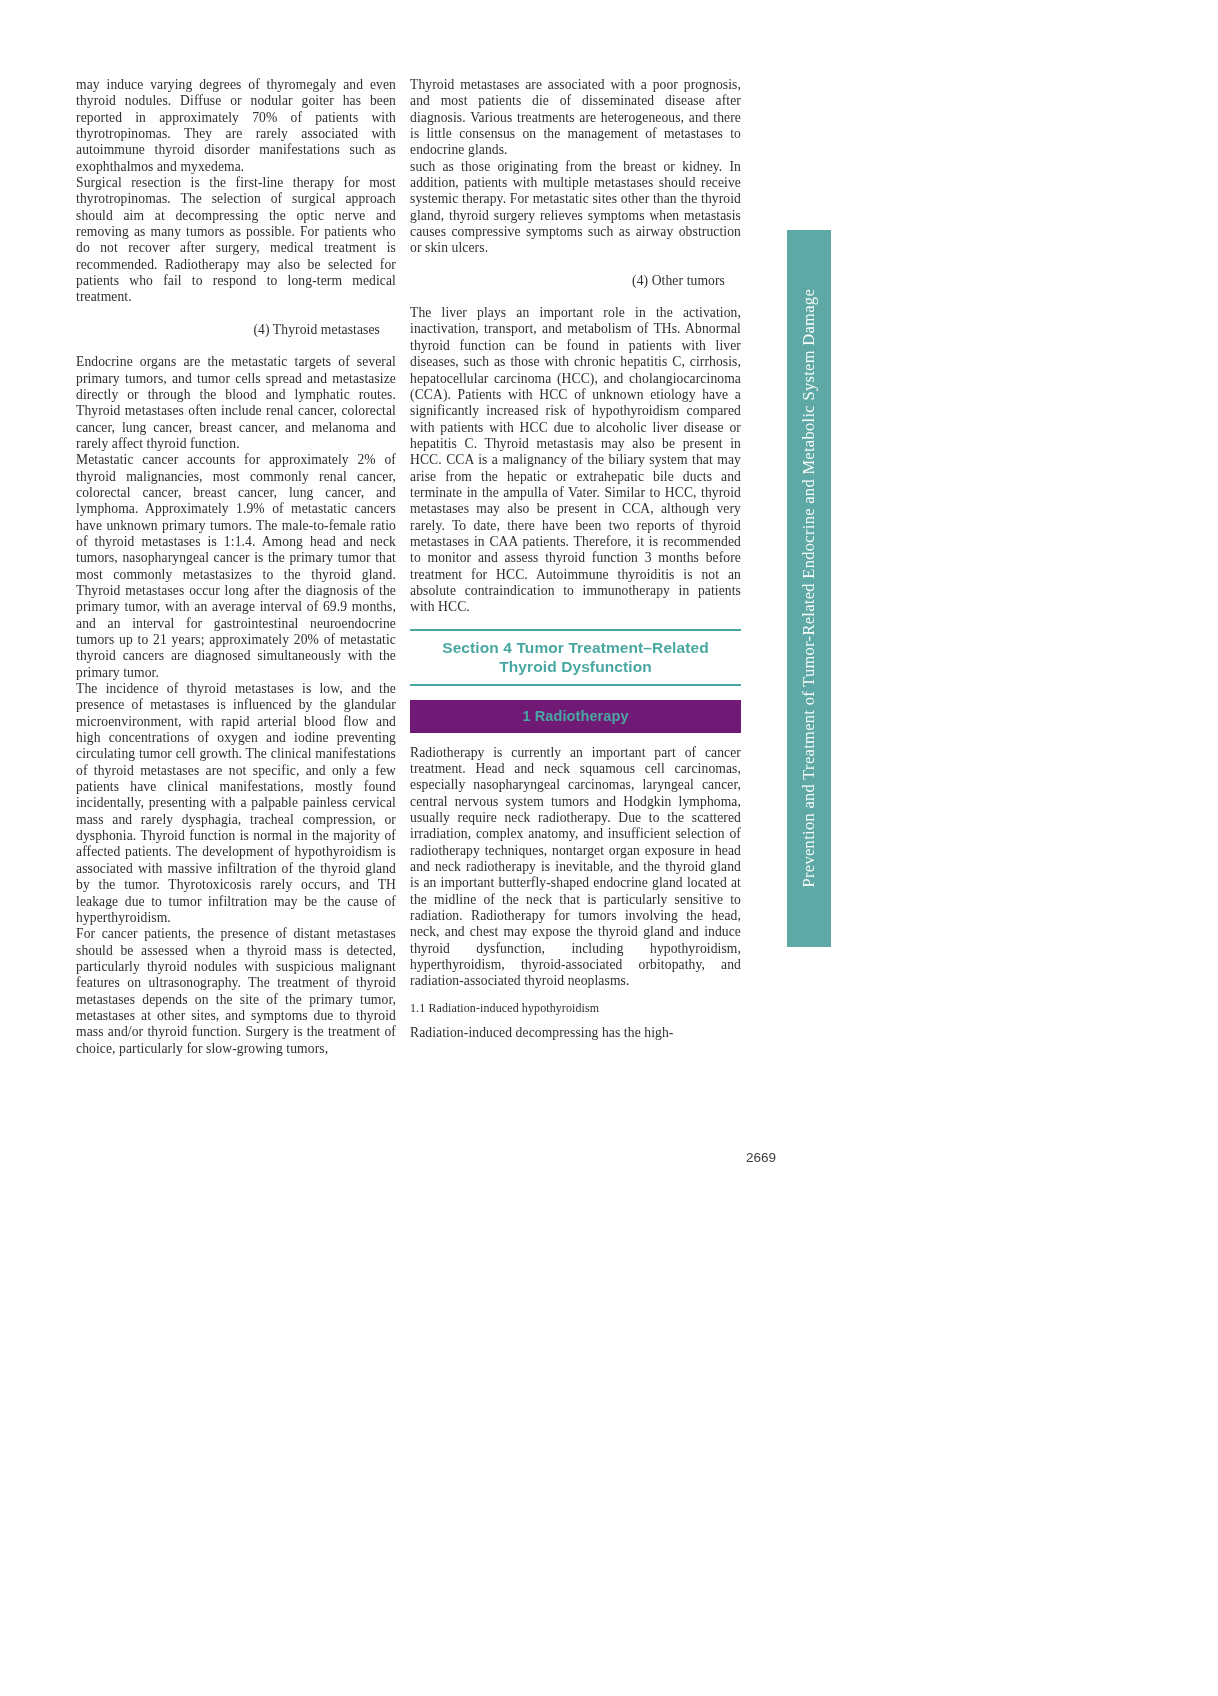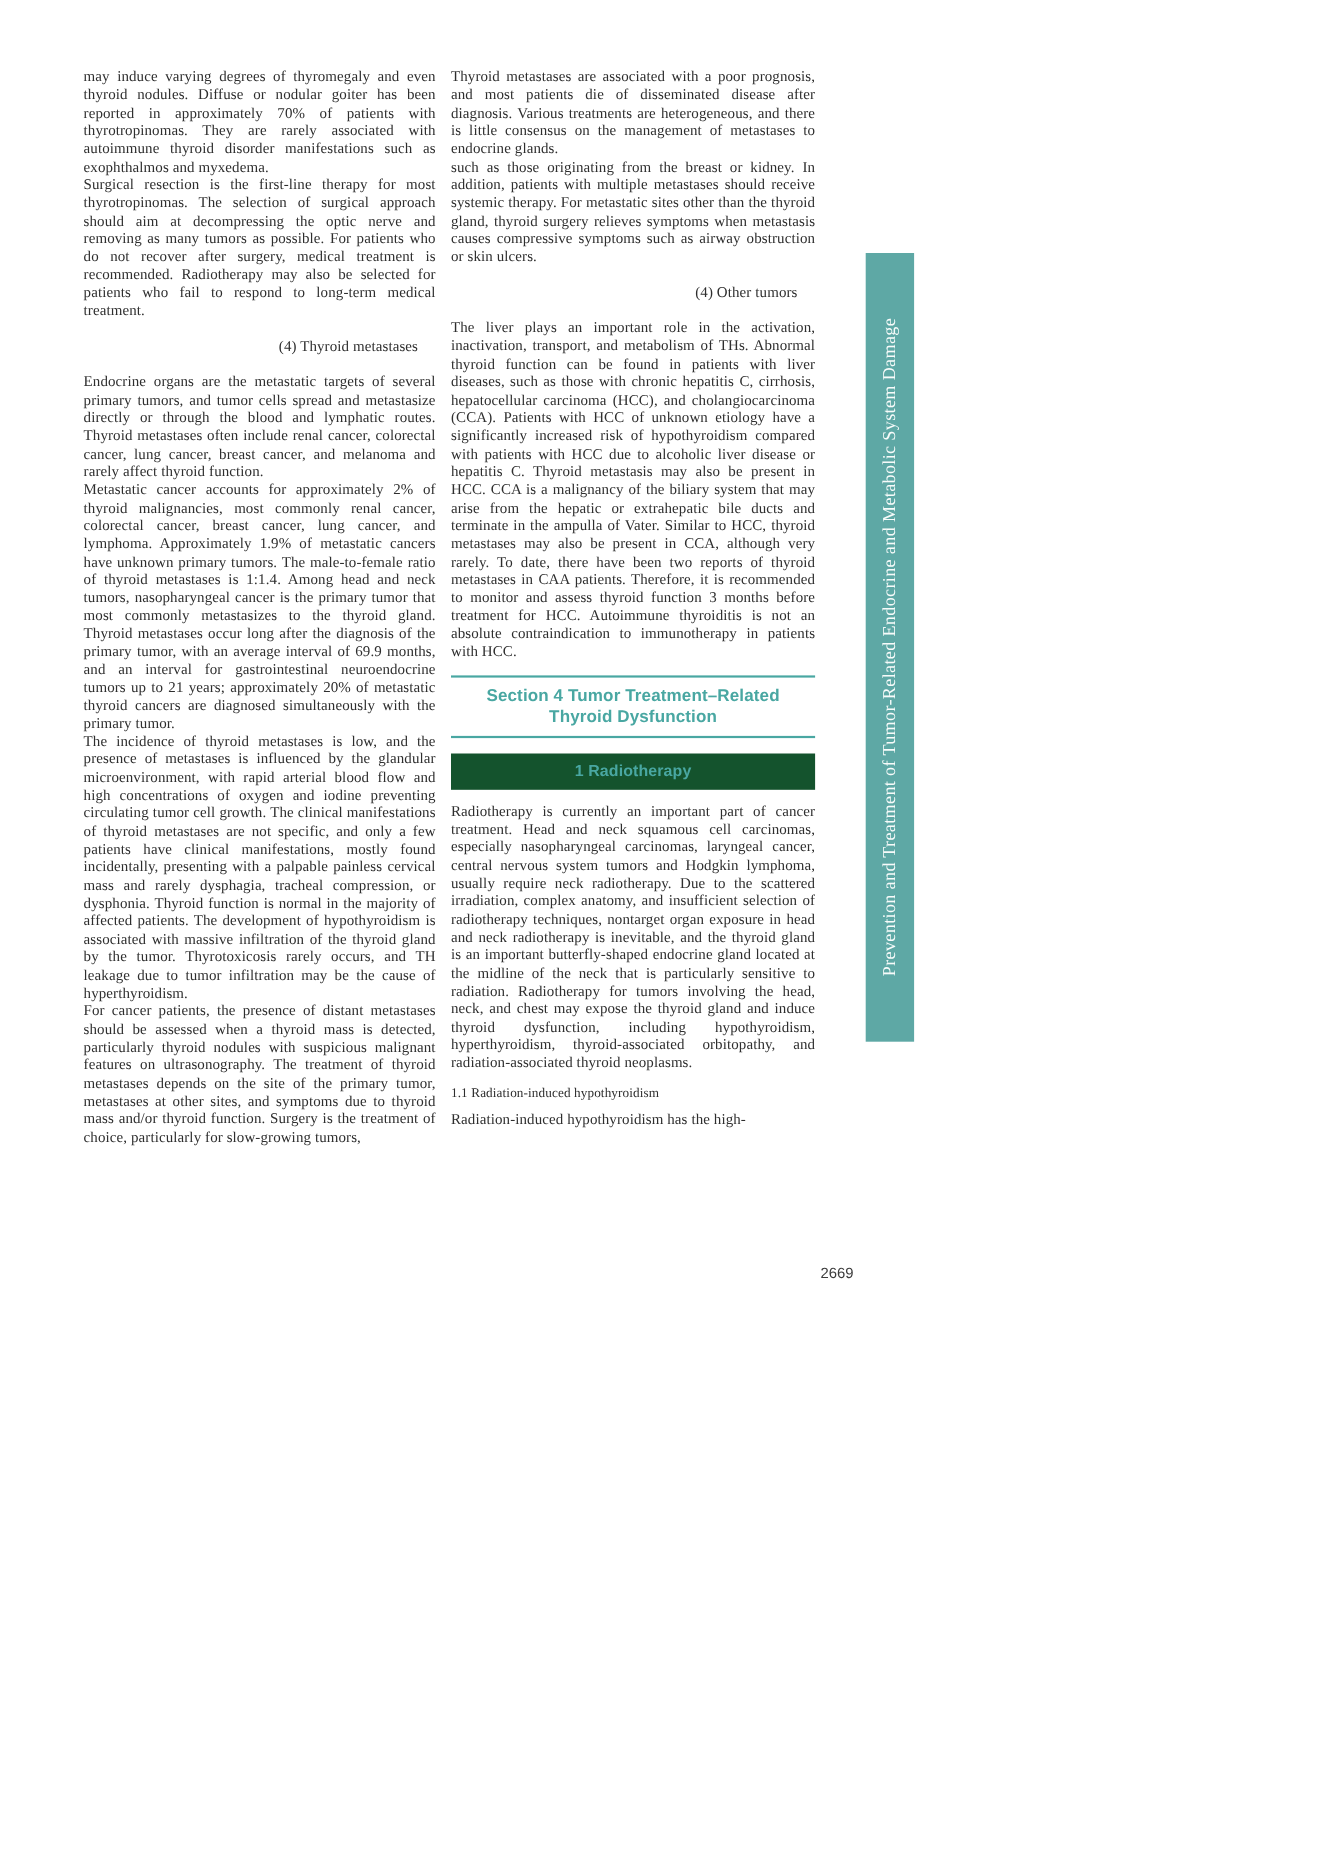--- a/index.html
+++ b/index.html
@@ -8,21 +8,21 @@
     background: #ffffff;
     position: relative;
     font-family: "Liberation Serif", serif;
     color: #2e2e2e;
     -webkit-font-smoothing: antialiased;
   }
   .page { position: absolute; inset: 0; width: 1218px; height: 1696px; overflow: hidden; }
 
   .col {
     position: absolute;
-    top: 62px;
+    top: 77px;
     font-size: 13.6px;
     line-height: 16.35px;
     text-align: justify;
     letter-spacing: 0.1px;
   }
   .col-left  { left: 76px;  width: 320px; }
   .col-right { left: 410px; width: 331px; }
   .para { margin: 0; }
   .label-line { margin: 16px; text-align: right; }
 
@@ -34,21 +34,21 @@
     color: #49a7a2;
     font-family: "Liberation Sans", sans-serif;
     font-weight: bold;
     font-size: 15.5px;
     line-height: 19px;
     text-align: center;
   }
   .sub-heading-bar {
     margin: 14px 0 12px 0;
     padding: 9px 0 9px 0;
-    background: #14532d;
+    background: #701a75;
     color: #49a7a2;
     font-family: "Liberation Sans", sans-serif;
     font-weight: bold;
     font-size: 14.5px;
     line-height: 15px;
     text-align: center;
   }
   .subsub-heading {
     margin: 10px 0 9px 0;
     text-align: left;
@@ -107,21 +107,21 @@
     <p class="para">The liver plays an important role in the activation, inactivation, transport, and metabolism of THs. Abnormal thyroid function can be found in patients with liver diseases, such as those with chronic hepatitis C, cirrhosis, hepatocellular carcinoma (HCC), and cholangiocarcinoma (CCA). Patients with HCC of unknown etiology have a significantly increased risk of hypothyroidism compared with patients with HCC due to alcoholic liver disease or hepatitis C. Thyroid metastasis may also be present in HCC. CCA is a malignancy of the biliary system that may arise from the hepatic or extrahepatic bile ducts and terminate in the ampulla of Vater. Similar to HCC, thyroid metastases may also be present in CCA, although very rarely. To date, there have been two reports of thyroid metastases in CAA patients. Therefore, it is recommended to monitor and assess thyroid function 3 months before treatment for HCC. Autoimmune thyroiditis is not an absolute contraindication to immunotherapy in patients with HCC.</p>
 
     <div class="section-heading">Section 4 Tumor Treatment–Related Thyroid Dysfunction</div>
 
     <div class="sub-heading-bar">1 Radiotherapy</div>
 
     <p class="para">Radiotherapy is currently an important part of cancer treatment. Head and neck squamous cell carcinomas, especially nasopharyngeal carcinomas, laryngeal cancer, central nervous system tumors and Hodgkin lymphoma, usually require neck radiotherapy. Due to the scattered irradiation, complex anatomy, and insufficient selection of radiotherapy techniques, nontarget organ exposure in head and neck radiotherapy is inevitable, and the thyroid gland is an important butterfly-shaped endocrine gland located at the midline of the neck that is particularly sensitive to radiation. Radiotherapy for tumors involving the head, neck, and chest may expose the thyroid gland and induce thyroid dysfunction, including hypothyroidism, hyperthyroidism, thyroid-associated orbitopathy, and radiation-associated thyroid neoplasms.</p>
 
     <p class="subsub-heading">1.1 Radiation-induced hypothyroidism</p>
 
-    <p class="para">Radiation-induced hypothyroidism has the high-</p>
+    <p class="para">Radiation-induced decompressing has the high-</p>
   </div>
 
   <div class="page-number">2669</div>
 
   <div class="sidebar-tab">
     <span class="vtext">Prevention and Treatment of Tumor-Related Endocrine and Metabolic System Damage</span>
   </div>
 
 </div>
 

